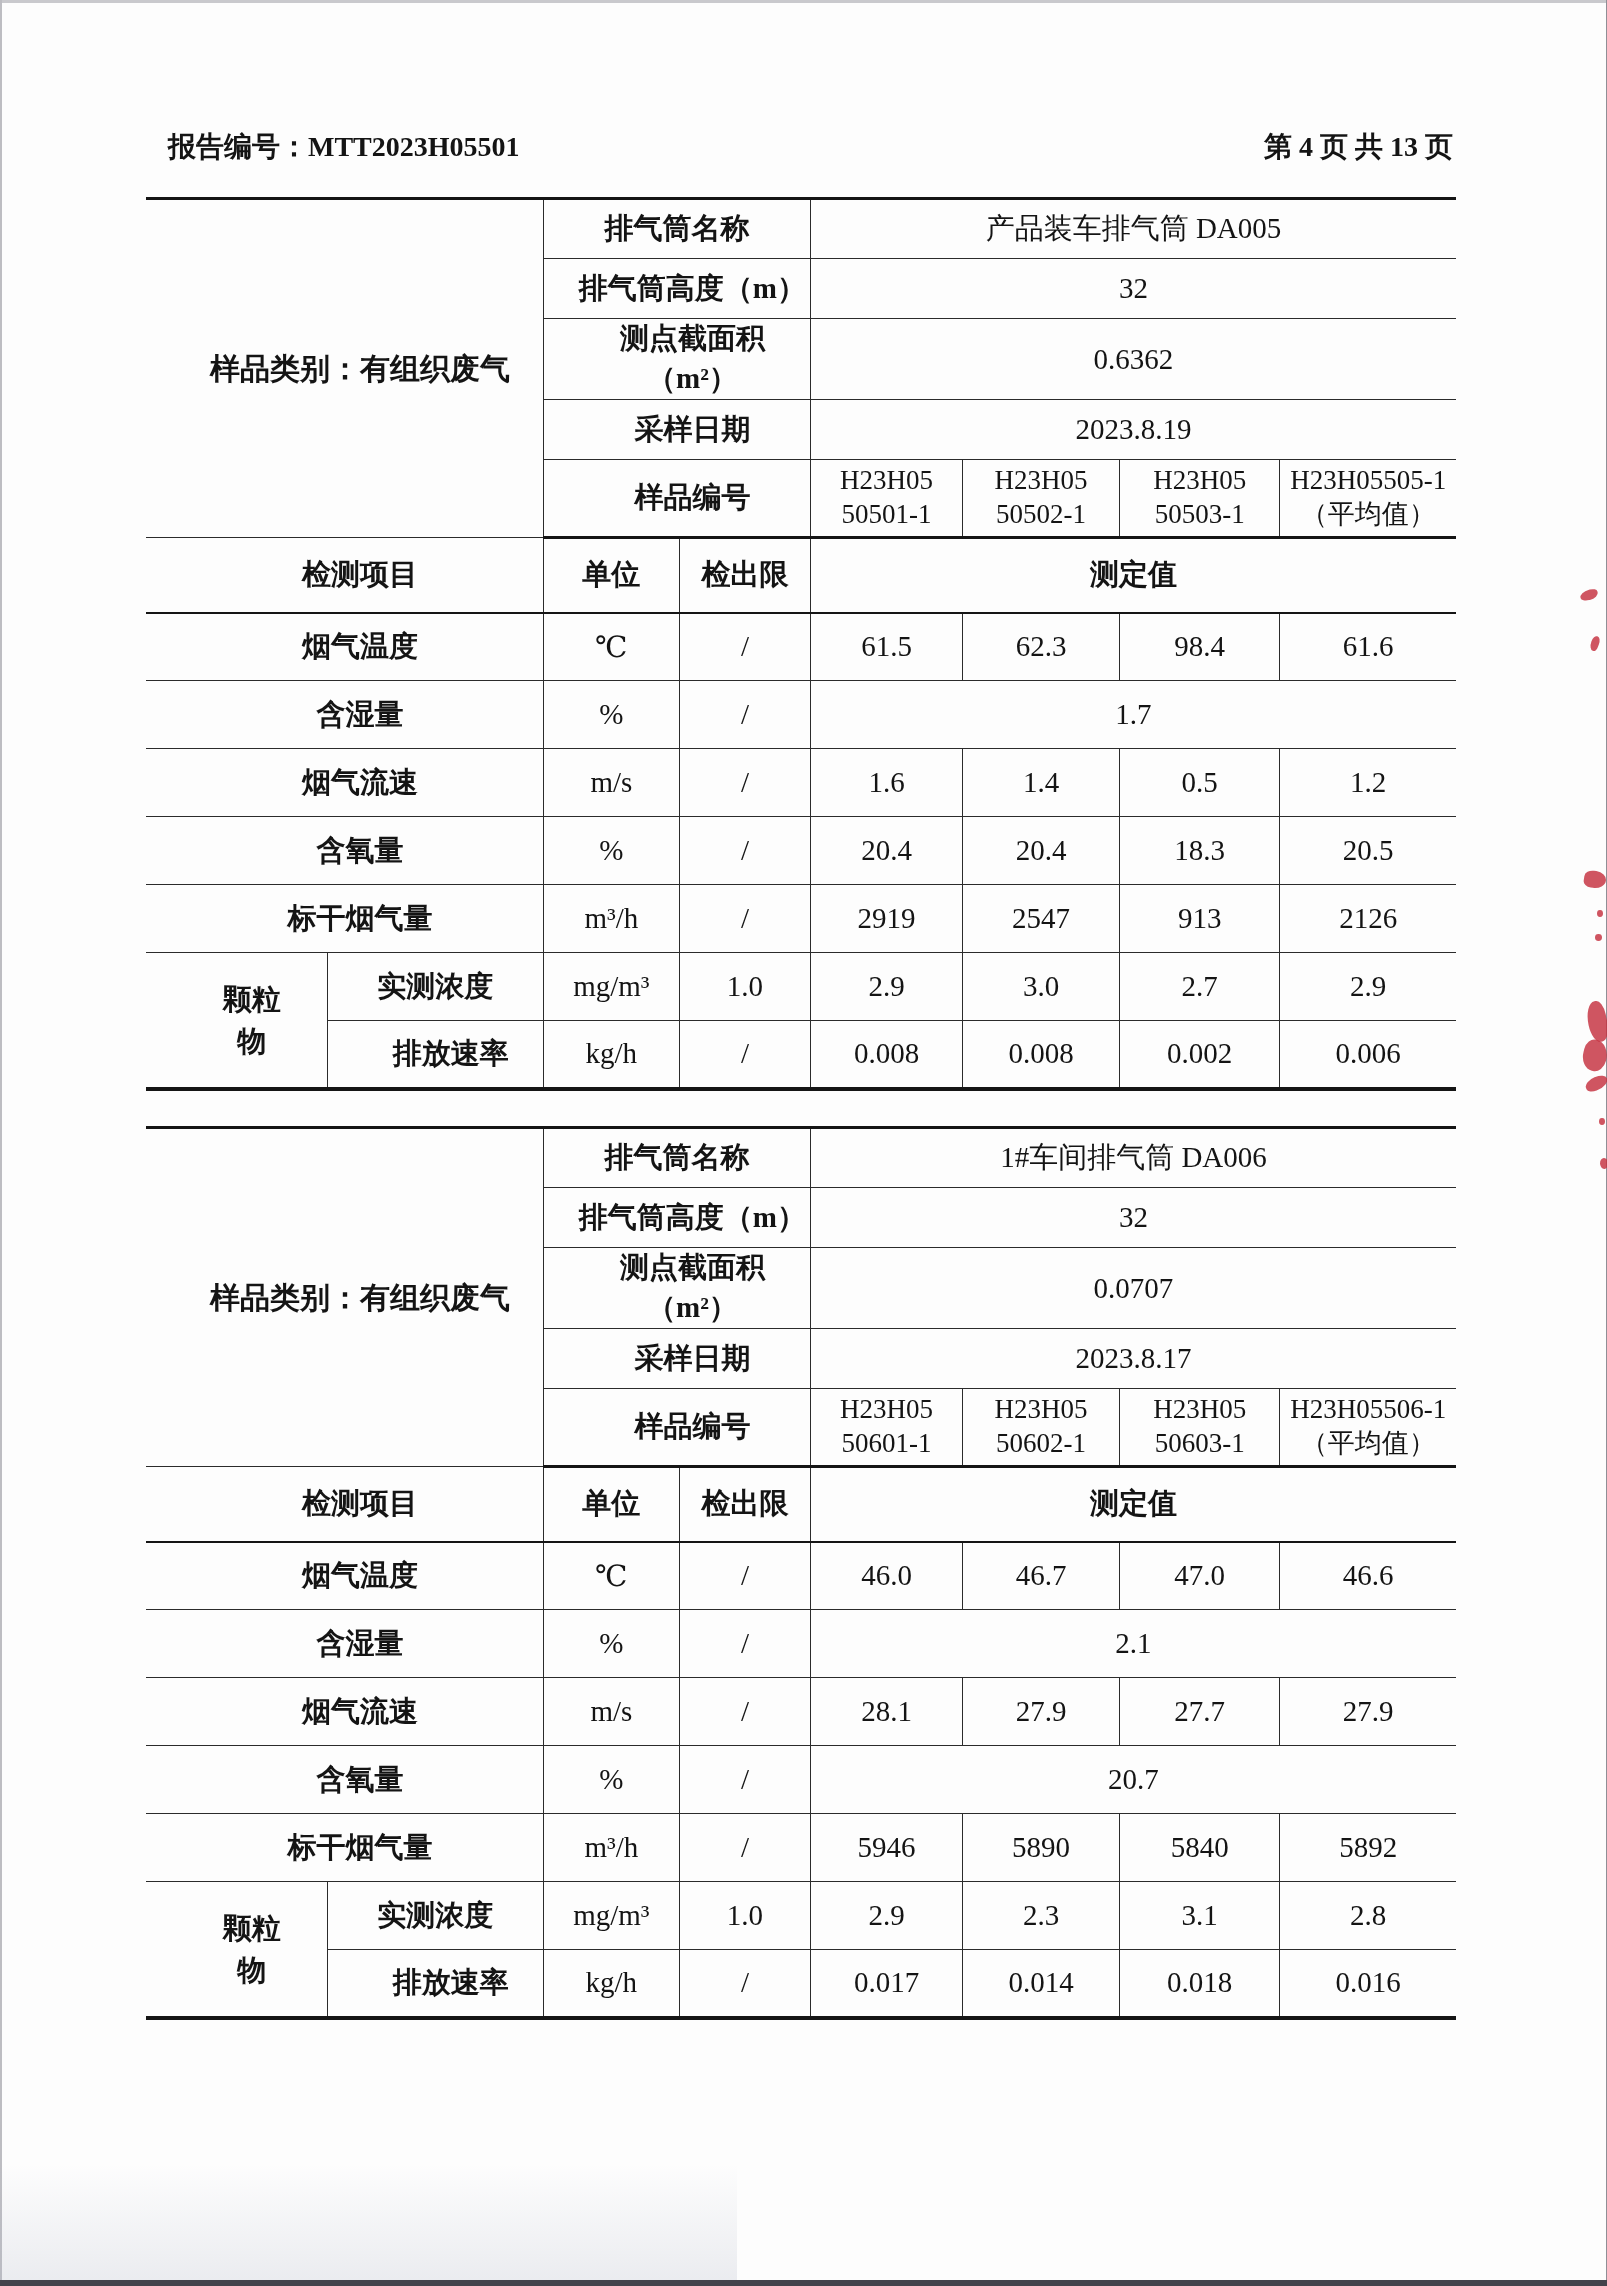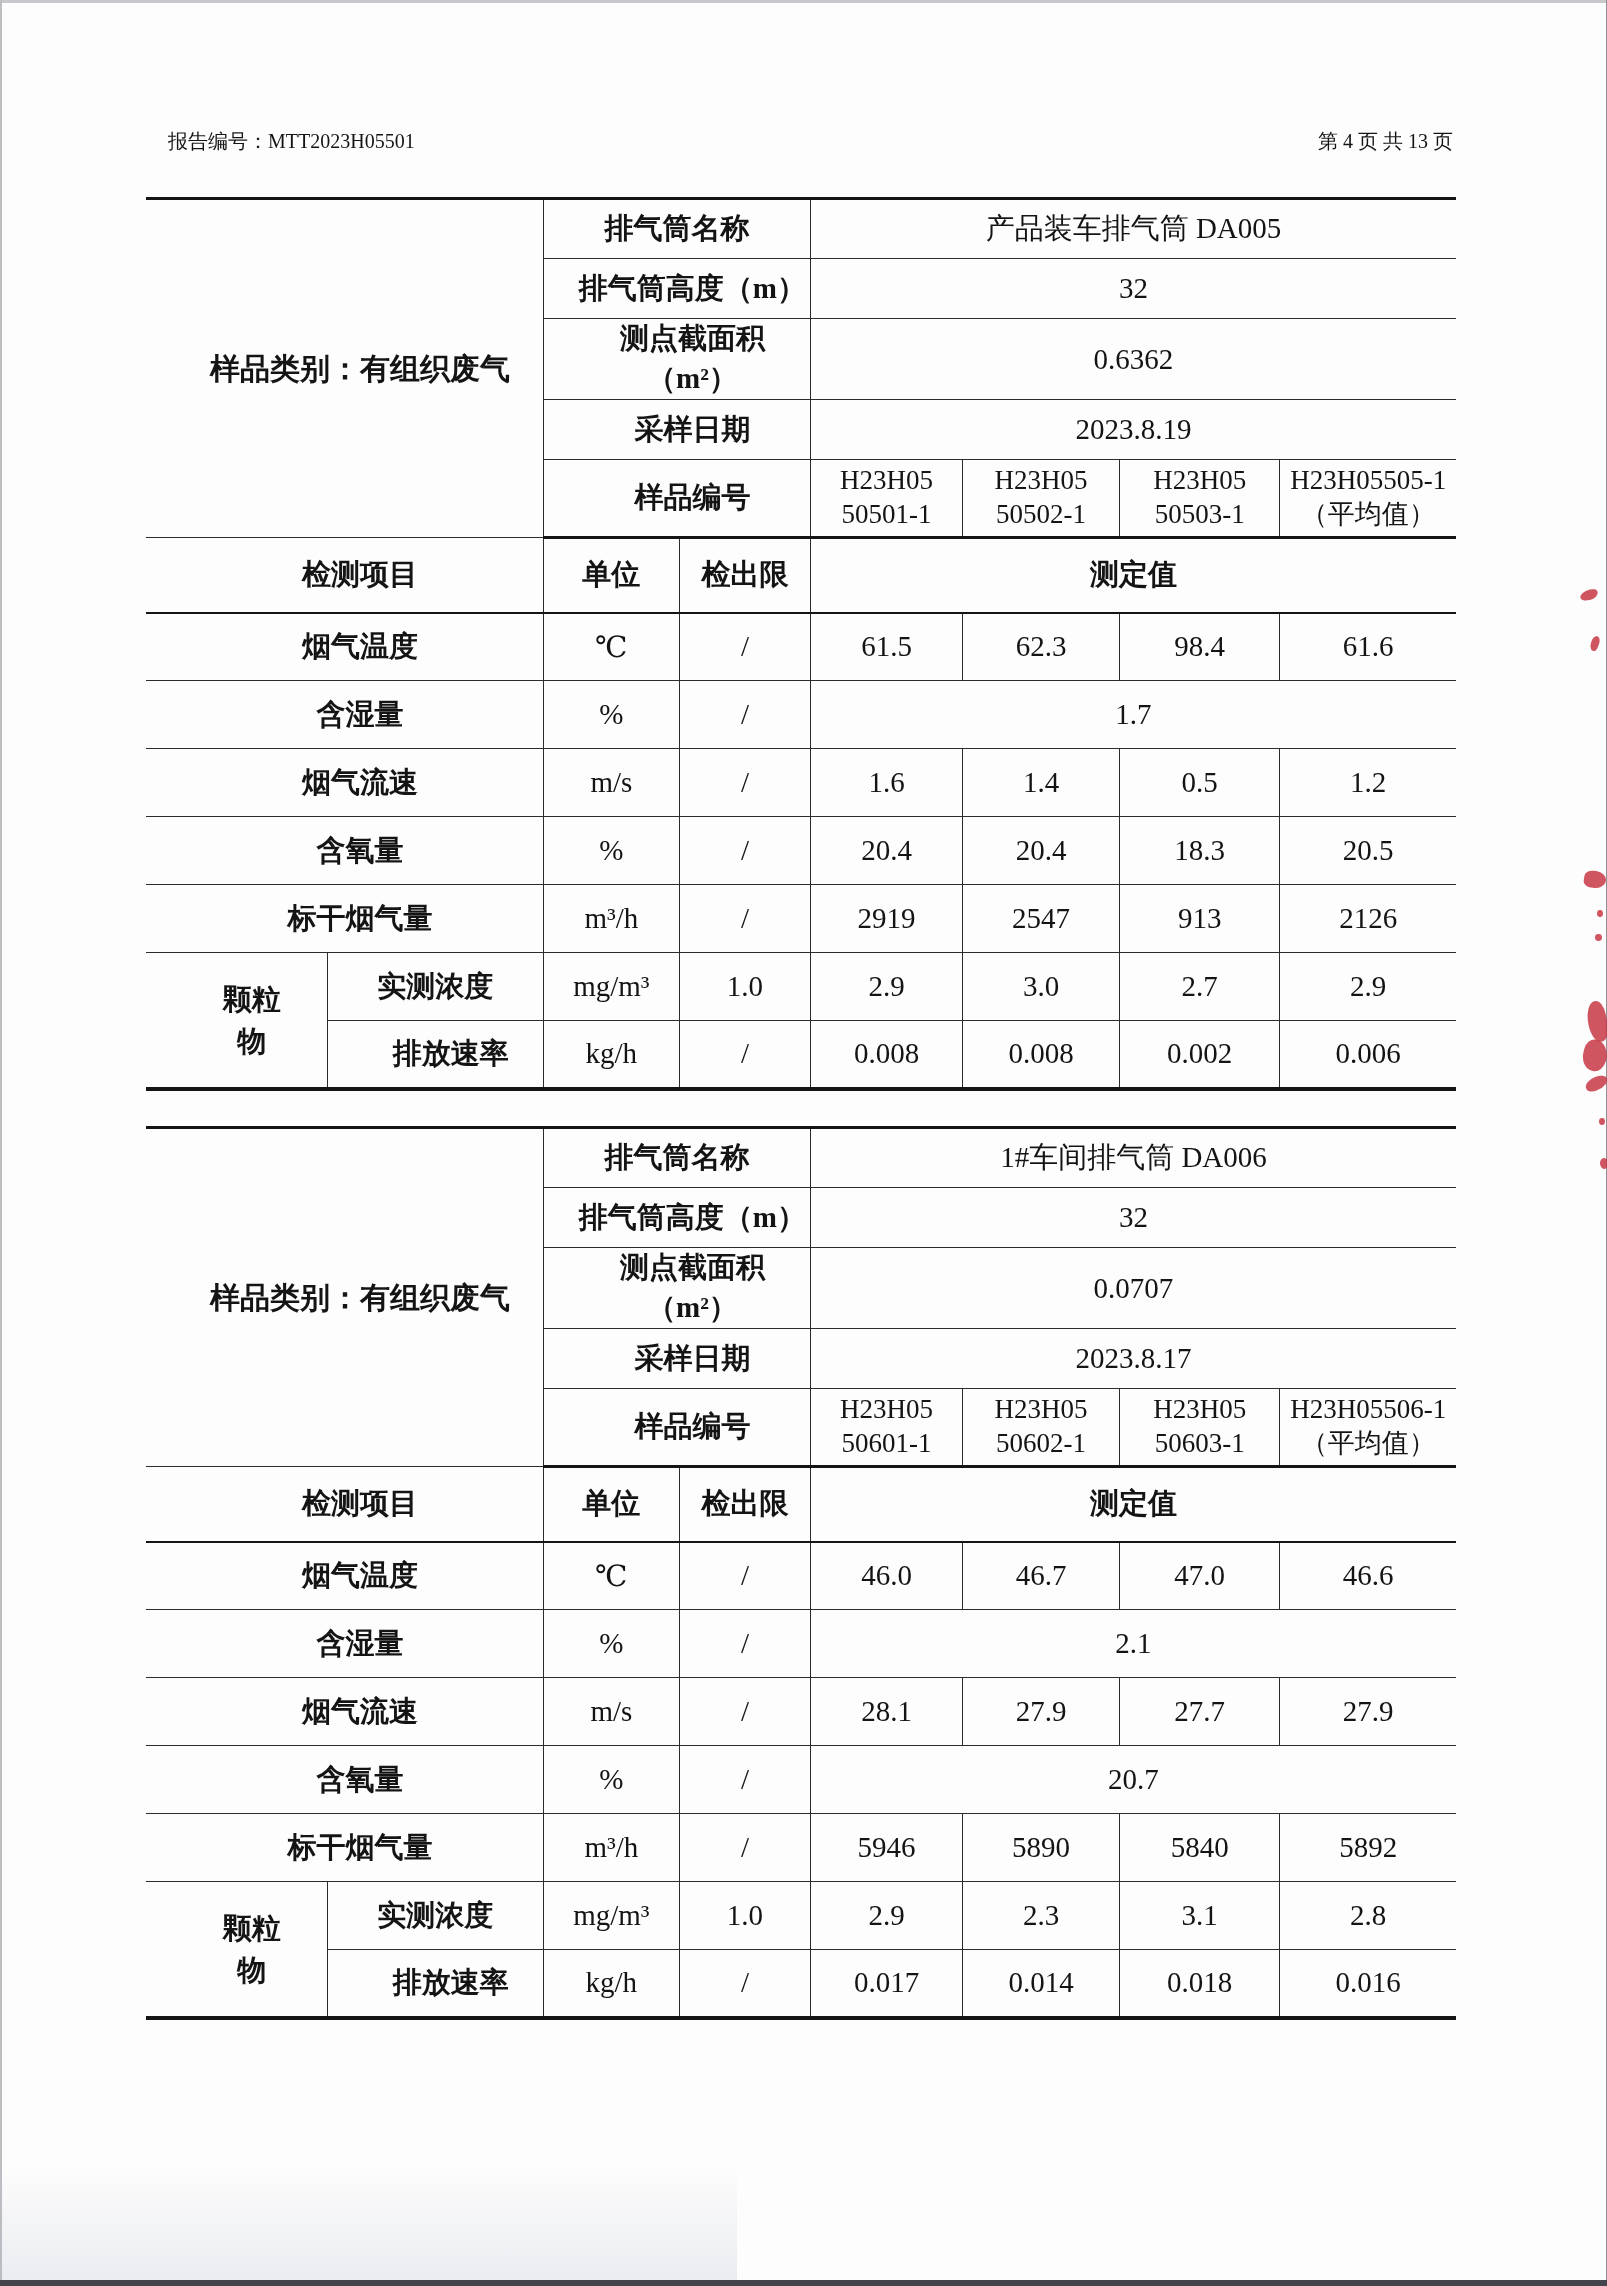--- a/index.html
+++ b/index.html
@@ -15,21 +15,22 @@
   .edge-top{position:absolute;top:0;left:0;right:0;height:2.9px;background:#c9c9cd;}
   .edge-left{position:absolute;top:0;left:0;bottom:0;width:1.9px;background:#bdbdc2;}
   .edge-right{position:absolute;top:0;right:0;bottom:0;width:1.9px;background:#8f8f96;}
   .edge-bottom{position:absolute;bottom:0;left:0;right:0;height:5.8px;background:#43434b;}
   .edge-bottom-haze{position:absolute;bottom:5.8px;left:0;width:737px;height:116px;
     background:linear-gradient(to top,rgba(180,185,200,.25),rgba(180,185,200,0));}
 
   .header{
     position:absolute;left:168px;top:128px;width:1285px;
     display:flex;justify-content:space-between;align-items:baseline;
-    font-size:20px;
+    font-size:28px;
+    font-weight:bold;
   }
 
   table.tbl{
     position:absolute;left:146px;width:1310px;
     border-collapse:collapse;table-layout:fixed;
     border-top:3.9px solid #151515;
     border-bottom:4.9px solid #151515;
     font-size:29px;
   }
   .tbl td{

